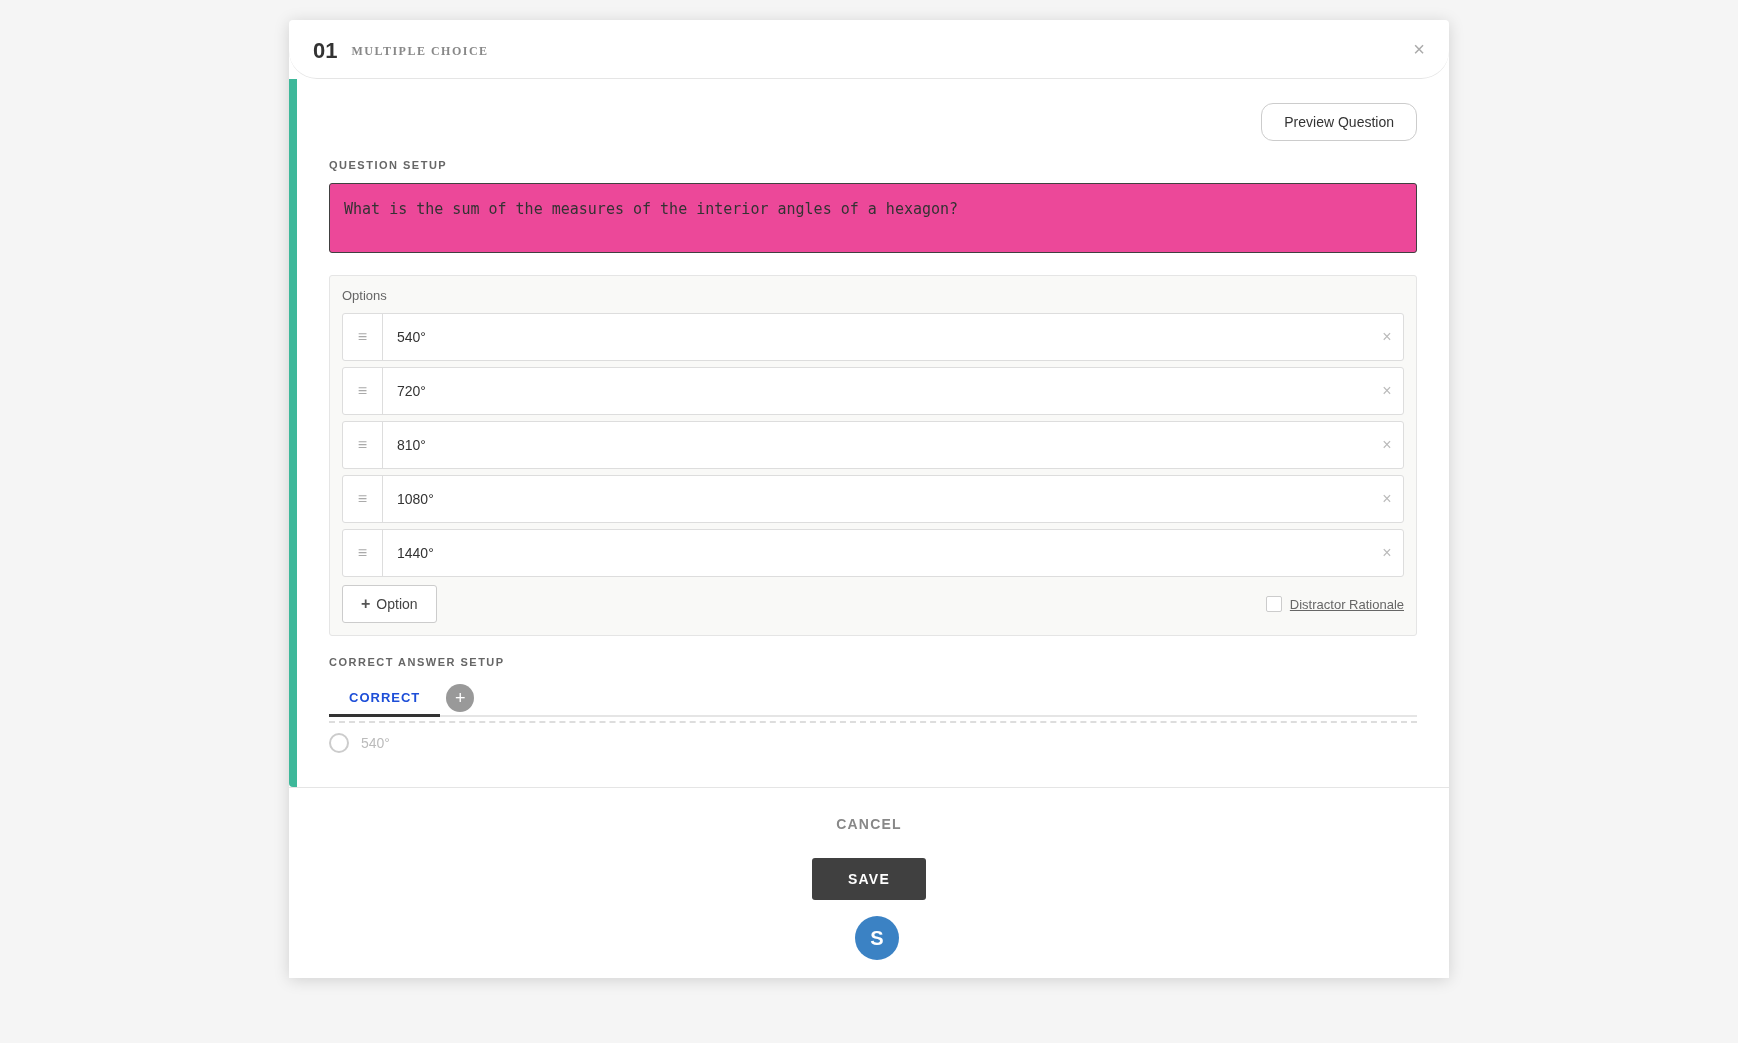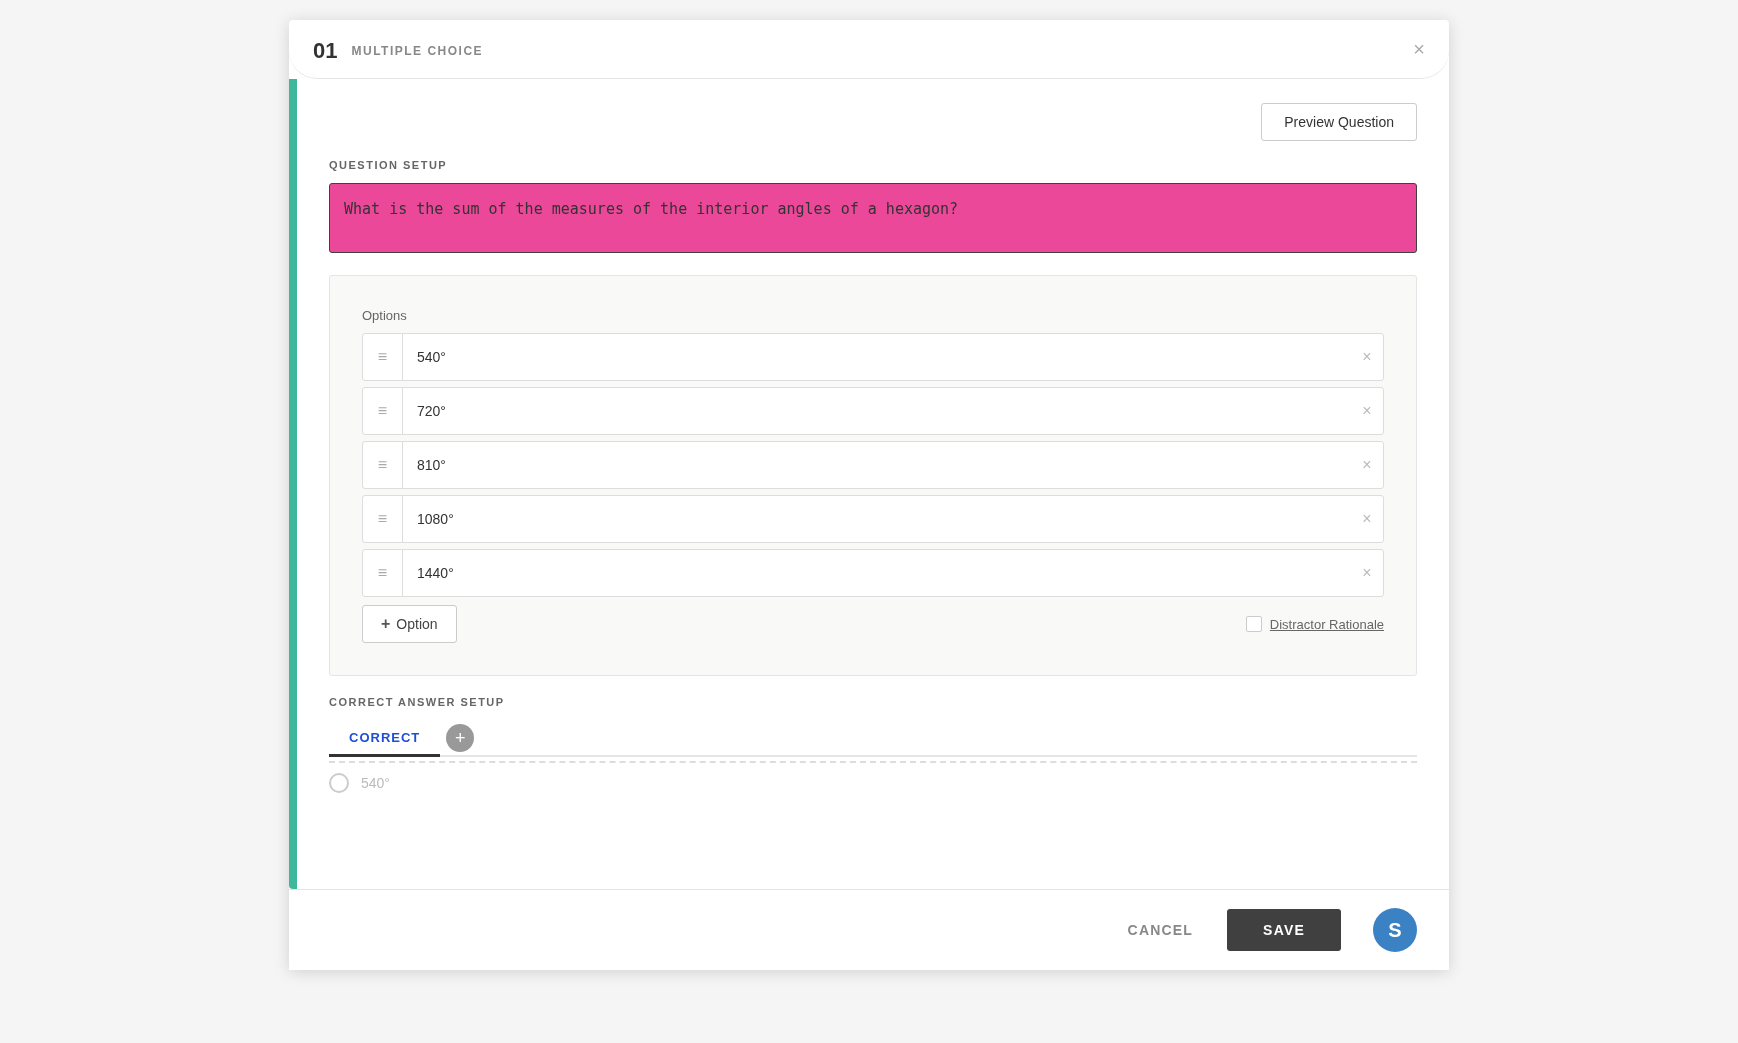--- a/index.html
+++ b/index.html
@@ -39,20 +39,21 @@
       color: #333;
       margin-right: 14px;
     }
 
     .header-type {
       font-size: 12px;
       font-weight: 600;
       letter-spacing: 1.5px;
       color: #888;
       text-transform: uppercase;
+      font-family: Liberation Serif, serif;
     }
 
     .close-btn {
       position: absolute;
       right: 24px;
       top: 50%;
       transform: translateY(-50%);
       background: none;
       border: none;
       font-size: 20px;
@@ -84,21 +85,21 @@
       justify-content: flex-end;
       margin-bottom: 18px;
     }
 
     .preview-btn {
       border: 1.5px solid #ccc;
       background: #fff;
       color: #333;
       font-size: 14px;
       padding: 10px 22px;
-      border-radius: 3px;
+      border-radius: 12px;
       cursor: pointer;
       font-weight: 500;
     }
 
     .section-label {
       font-size: 11px;
       font-weight: 700;
       letter-spacing: 1.5px;
       color: #666;
       text-transform: uppercase;
@@ -116,21 +117,21 @@
       resize: none;
       outline: none;
       margin-bottom: 18px;
       background: #ec4899;
     }
 
     .options-section {
       background: #f9f9f7;
       border: 1px solid #e5e5e5;
       border-radius: 3px;
-      padding: 32px;
+      padding: 12px;
       margin-bottom: 20px;
     }
 
     .options-label {
       font-size: 13px;
       font-weight: 500;
       color: #666;
       margin-bottom: 10px;
     }
 
@@ -311,24 +312,25 @@
       border: 2px solid #ccc;
       margin-right: 12px;
       background: #fff;
       flex-shrink: 0;
     }
 
     .modal-footer {
       display: flex;
       align-items: center;
       justify-content: flex-end;
-      padding: 18px 32px;
+      padding: 18px 20px;
       border-top: 1px solid #e5e5e5;
       gap: 16px;
       background: #fff;
+      flex-direction: column;
     }
 
     .cancel-btn {
       background: none;
       border: none;
       font-size: 14px;
       font-weight: 600;
       letter-spacing: 1.2px;
       color: #888;
       cursor: pointer;

